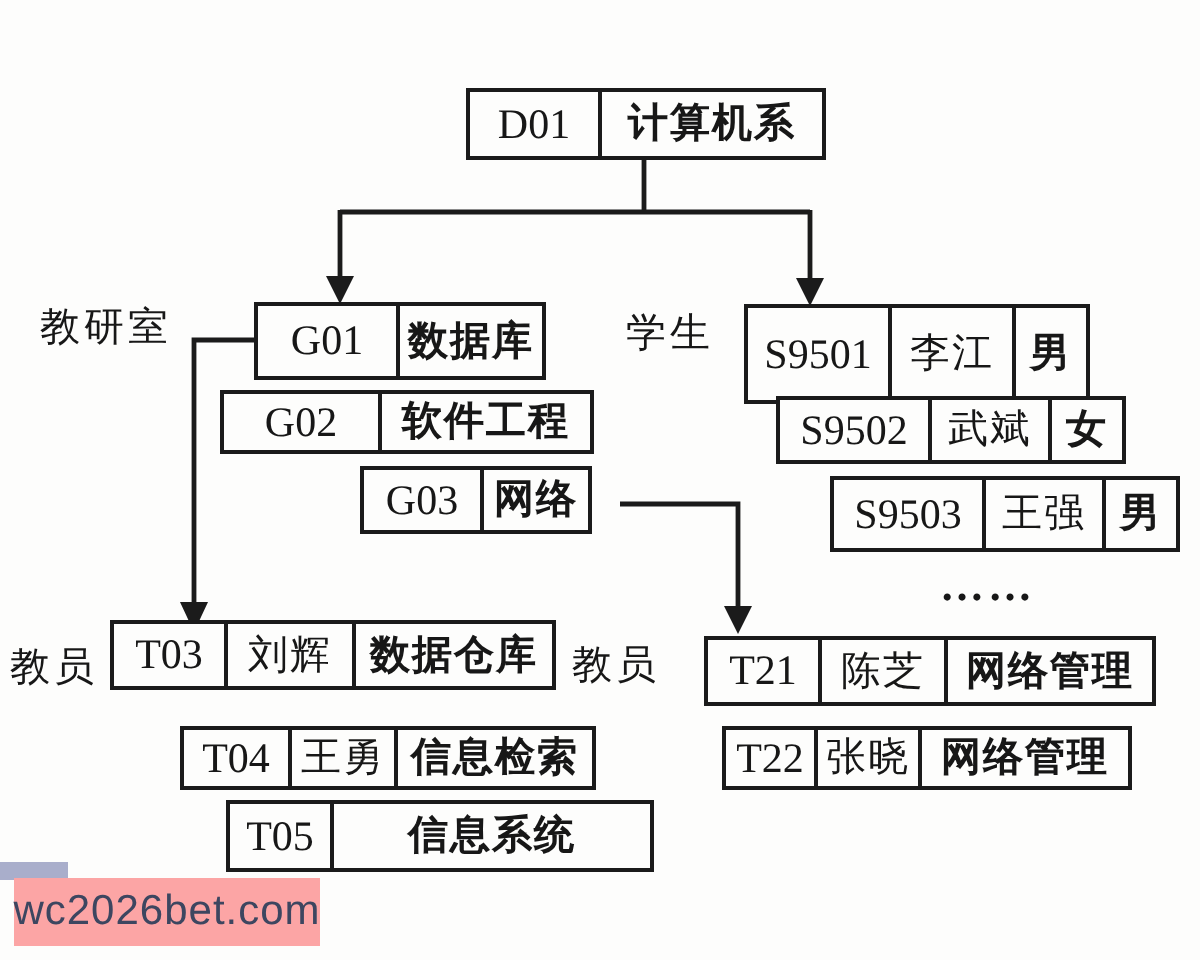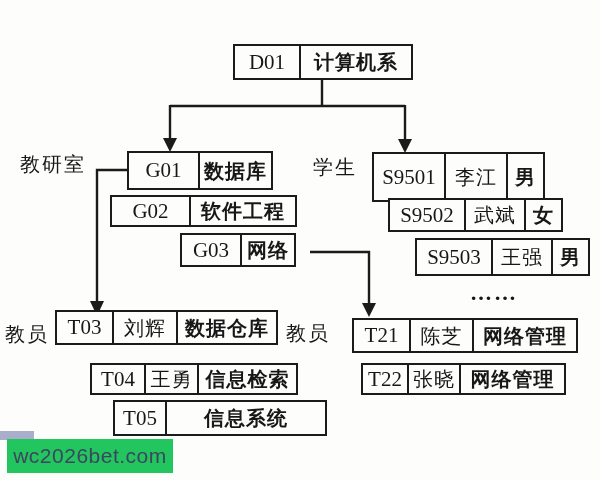--- a/index.html
+++ b/index.html
@@ -23,22 +23,22 @@
   .idcell{font-size:21px;letter-spacing:0;}
   .lbl{
     position:absolute;font-size:20px;letter-spacing:2px;line-height:1;
     white-space:nowrap;
   }
   .dots{
     position:absolute;font-size:22px;font-weight:bold;letter-spacing:2px;
     line-height:1;
   }
   .wm{
-    position:absolute;left:7px;top:439px;width:166px;height:34px;
-    background:#22c55e;color:#3d4660;display:flex;align-items:center;
+    position:absolute;left:7px;top:439px;width:153px;height:34px;
+    background:#fca5a5;color:#3d4660;display:flex;align-items:center;
     justify-content:center;font-family:"Liberation Sans","DejaVu Sans",sans-serif;
     font-size:21px;letter-spacing:0.5px;
   }
   .wm-notch{
     position:absolute;left:0;top:431px;width:34px;height:9px;background:#a9aecb;
   }
 </style>
 </head>
 <body>
 

